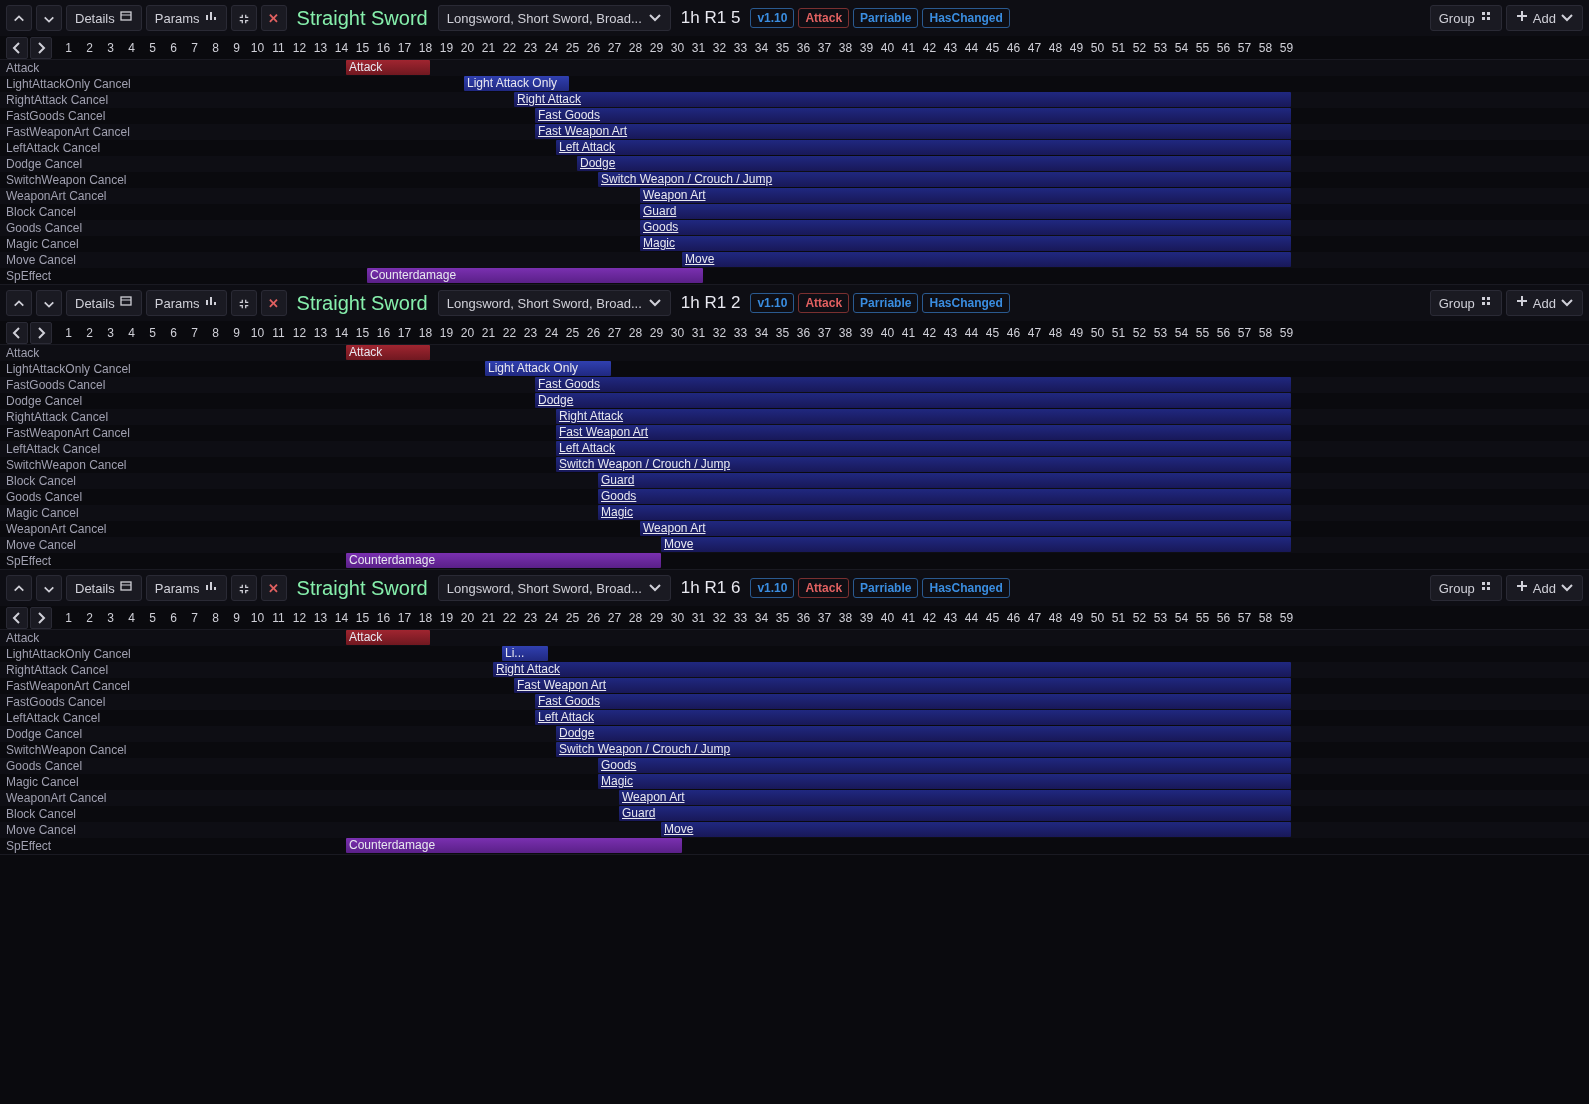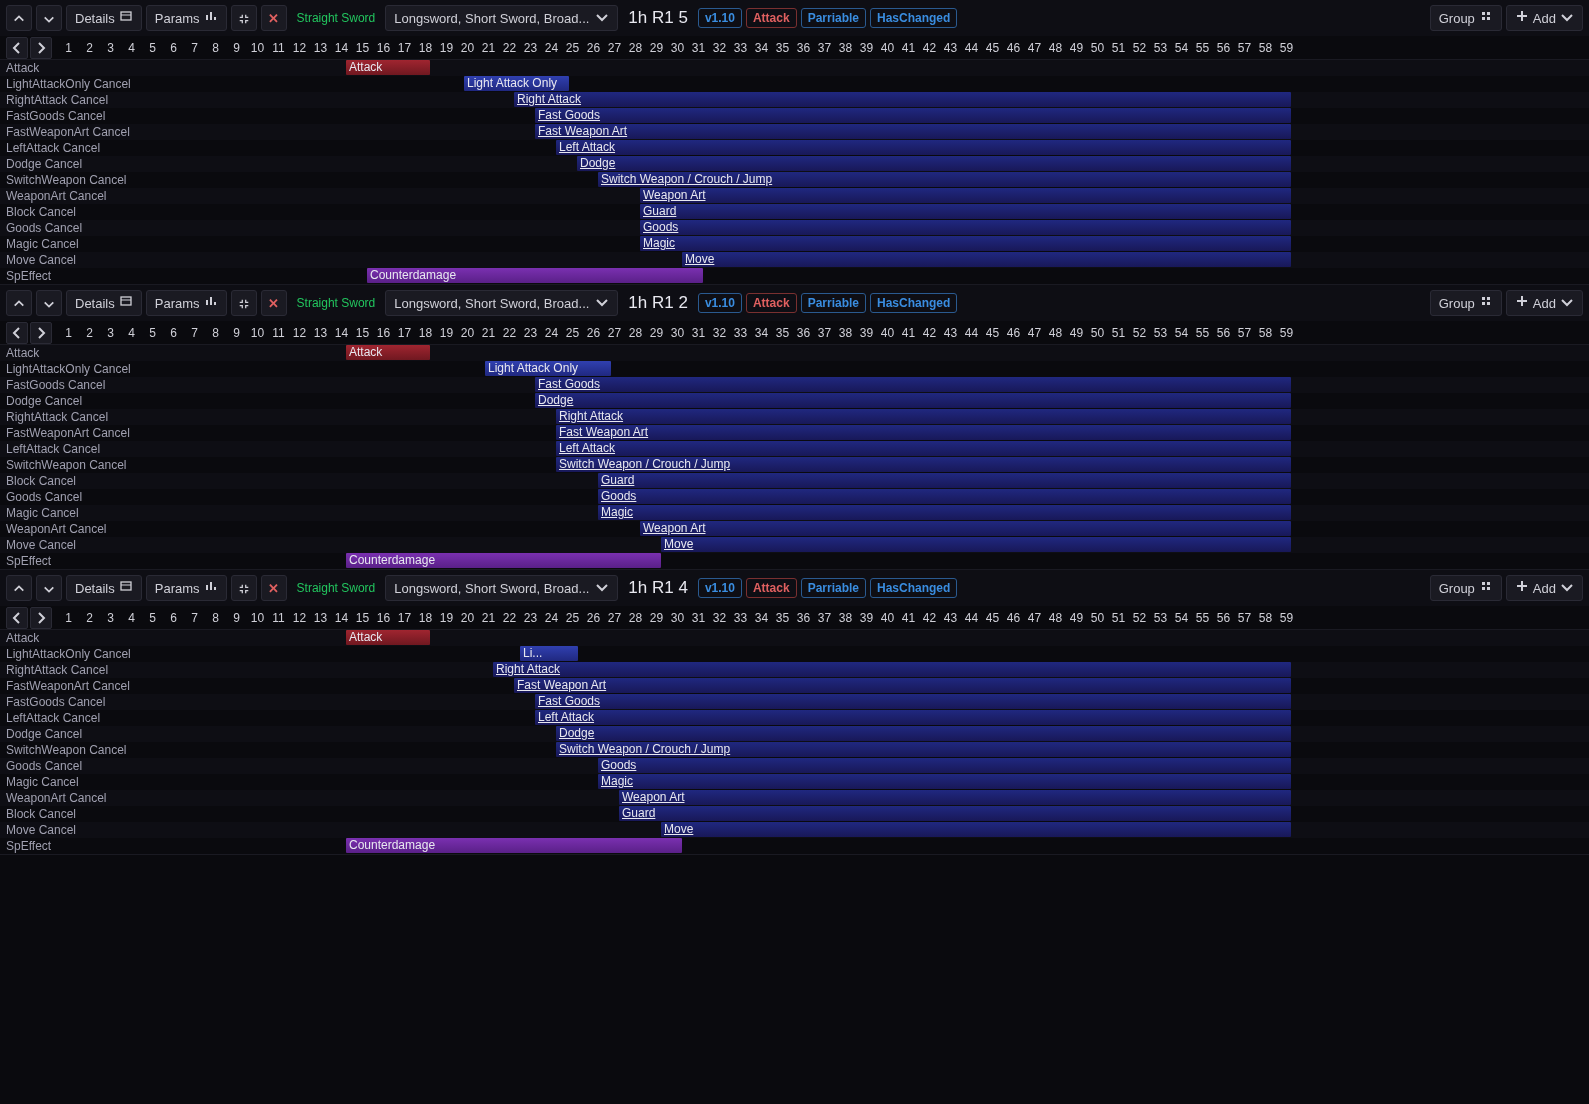--- a/index.html
+++ b/index.html
@@ -29,22 +29,22 @@
   display: inline-flex;
   align-items: flex-end;
   gap: 4px;
   cursor: pointer;
   height: 26px;
   font-size: 13px;
 }
 .btn.icon-only { padding: 4px 6px; width: 26px; justify-content: center; }
 .close-btn { color: #e06060; font-weight: bold; }
 .title-lg {
-  font-size: 12px;
-  color: #22c55e;
+  font-size: 20px;
+  color: #86efac;
   padding: 0 6px;
 }
 .dropdown {
   background: #1a1a22;
   border: 1px solid #2a2a35;
   padding: 4px 8px;
   border-radius: 3px;
   display: inline-flex;
   align-items: center;
   gap: 6px;
@@ -622,21 +622,21 @@
           </svg>
         </div>
     <div class="btn icon-only close-btn">✕</div>
     <div class="title-lg">Straight Sword</div>
     <div class="dropdown">
       <span>Longsword, Short Sword, Broad...</span>
       <span class="chev"><svg class="icon-svg" viewBox="0 0 14 14">
               <path d="M2 5 L7 10 L12 5" stroke="#d0d0d8" stroke-width="2" fill="none"></path>
             </svg></span>
     </div>
-    <div class="attack-name">1h R1 4</div>
+    <div class="attack-name">1h R1 6</div>
     <span class="tag version">v1.10</span>
     <span class="tag attack">Attack</span>
     <span class="tag parriable">Parriable</span>
     <span class="tag changed">HasChanged</span>
     <div style="flex:1"></div>
     <div class="btn">
       <span>Group</span>
       <span><svg class="icon-svg" viewBox="0 0 14 14">
               <path d="M3 3h3v3h-3z M8 3h3v3h-3z M3 8h3v3h-3z M8 8h3v3h-3z" fill="#d0d0d8"></path>
             </svg></span>
@@ -730,21 +730,21 @@
     <div class="rows">
     <div class="row">
       <div class="row-label">Attack</div>
       <div class="bar-area">
         <div class="bar red" style="left:196px;width:84px">Attack</div>
       </div>
     </div>
     <div class="row">
       <div class="row-label">LightAttackOnly Cancel</div>
       <div class="bar-area">
-        <div class="bar blue-light" style="left:336px;width:58px">Li...</div>
+        <div class="bar blue-light" style="left:318px;width:46px">Li...</div>
       </div>
     </div>
     <div class="row">
       <div class="row-label">RightAttack Cancel</div>
       <div class="bar-area">
         <div class="bar blue" style="left:343px;width:798px">Right Attack</div>
       </div>
     </div>
     <div class="row">
       <div class="row-label">FastWeaponArt Cancel</div>

